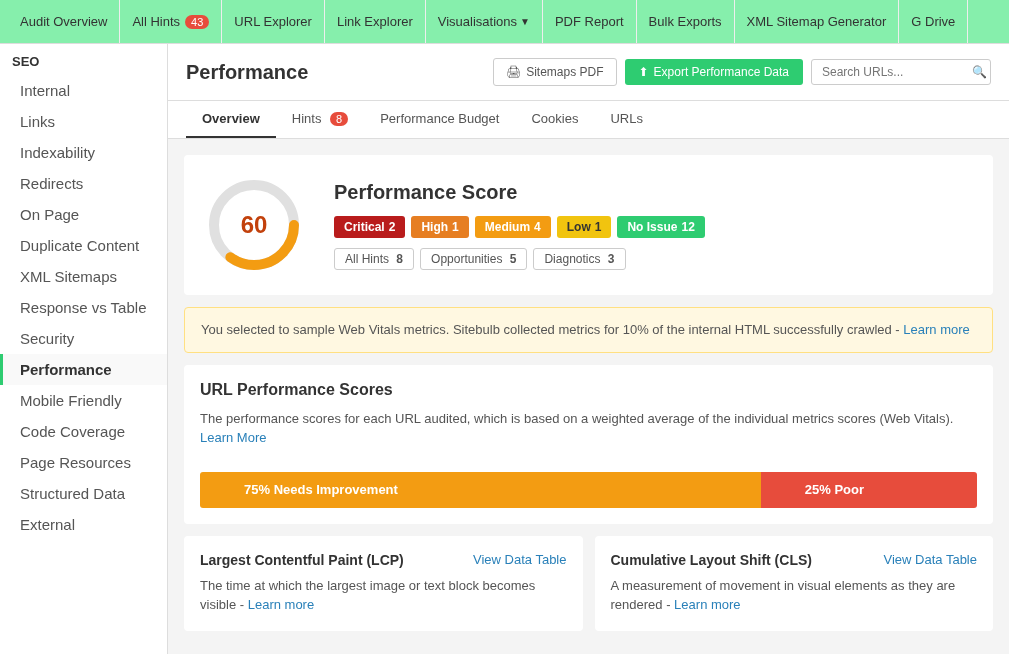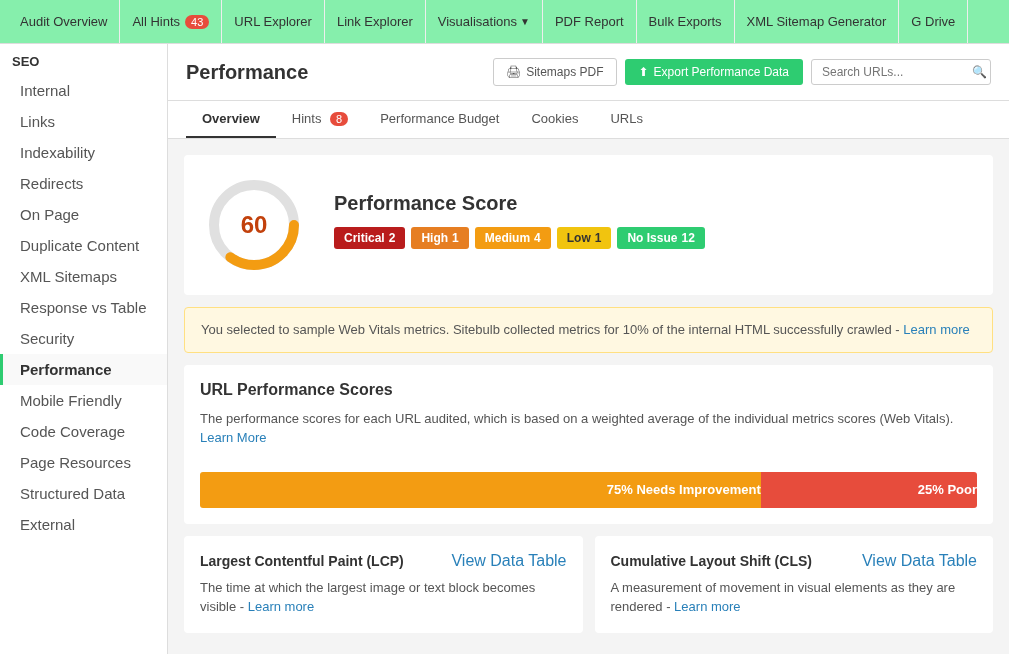--- a/index.html
+++ b/index.html
@@ -143,37 +143,37 @@
     }
     .section-title { font-size: 16px; font-weight: bold; margin-bottom: 10px; }
     .section-desc { font-size: 13px; color: #555; margin-bottom: 24px; line-height: 1.5; }
     .section-desc a { color: #2980b9; text-decoration: none; }
 
     
     .progress-bar-container {
       display: flex; border-radius: 3px; overflow: hidden; height: 36px;
     }
     .progress-segment {
-      display: flex; align-items: center; justify-content: flex-end;
+      display: flex; align-items: center; justify-content: flex-start;
       font-size: 13px; font-weight: bold; color: #fff; padding-left: 44px;
     }
     .progress-needs { background: #f39c12; flex: 75; }
     .progress-poor { background: #e74c3c; flex: 25; }
 
     
     .bottom-cards { display: flex; gap: 12px; }
     .bottom-card {
       background: #fff; border-radius: 4px; padding: 16px; flex: 1;
     }
     .bottom-card-header {
       display: flex; justify-content: space-between; align-items: center;
       margin-bottom: 8px;
     }
     .bottom-card-title { font-size: 14px; font-weight: bold; }
-    .view-data-link { color: #2980b9; font-size: 16px; text-decoration: none; cursor: pointer; }
+    .view-data-link { color: #2980b9; font-size: 13px; text-decoration: none; cursor: pointer; }
     .bottom-card-desc { font-size: 13px; color: #555; line-height: 1.5; }
     .bottom-card-desc a { color: #2980b9; text-decoration: none; }
   </style>
 </head>
 <body>
 
 <div class="top-nav">
   <div class="top-nav-item">
     <span>Audit Overview</span>
   </div>
@@ -325,20 +325,34 @@
             </div>
             <div class="badge badge-low">
               <span>Low</span>
               <span>1</span>
             </div>
             <div class="badge badge-noissue">
               <span>No Issue</span>
               <span>12</span>
             </div>
           </div>
+          <div class="hints-row">
+            <div class="hint-chip">
+              <span>All Hints</span>
+              <span class="hint-count">8</span>
+            </div>
+            <div class="hint-chip">
+              <span>Opportunities</span>
+              <span class="hint-count">5</span>
+            </div>
+            <div class="hint-chip">
+              <span>Diagnotics</span>
+              <span class="hint-count">3</span>
+            </div>
+          </div>
         </div>
       </div>
 
       <div class="info-banner">
         <span>You selected to sample Web Vitals metrics. Sitebulb collected metrics for 10% of the internal HTML successfully crawled -</span>
         <a href="#">Learn more</a>
       </div>
 
       <div class="section-card">
         <div class="section-title">URL Performance Scores</div>

